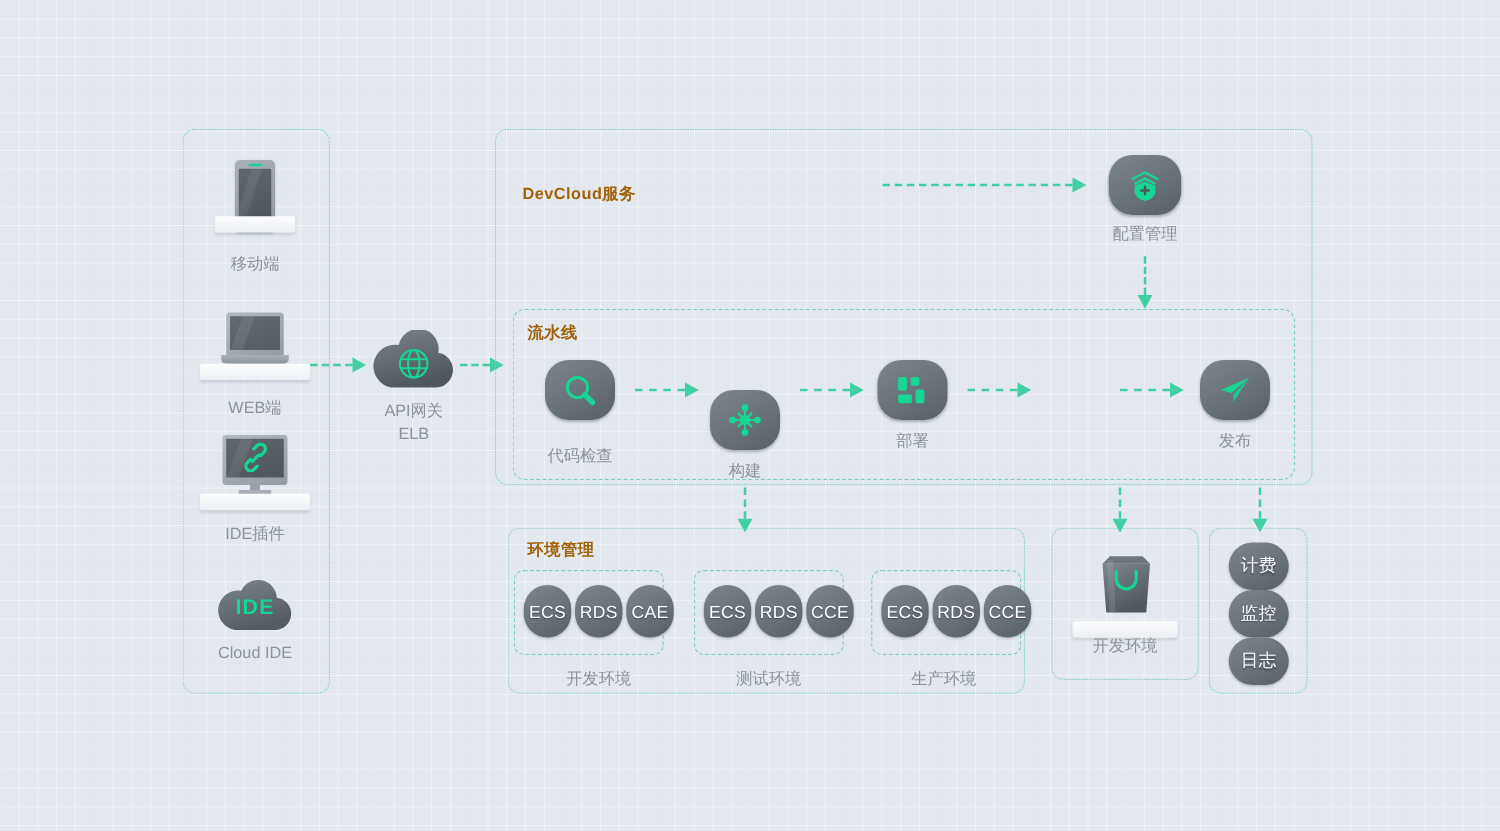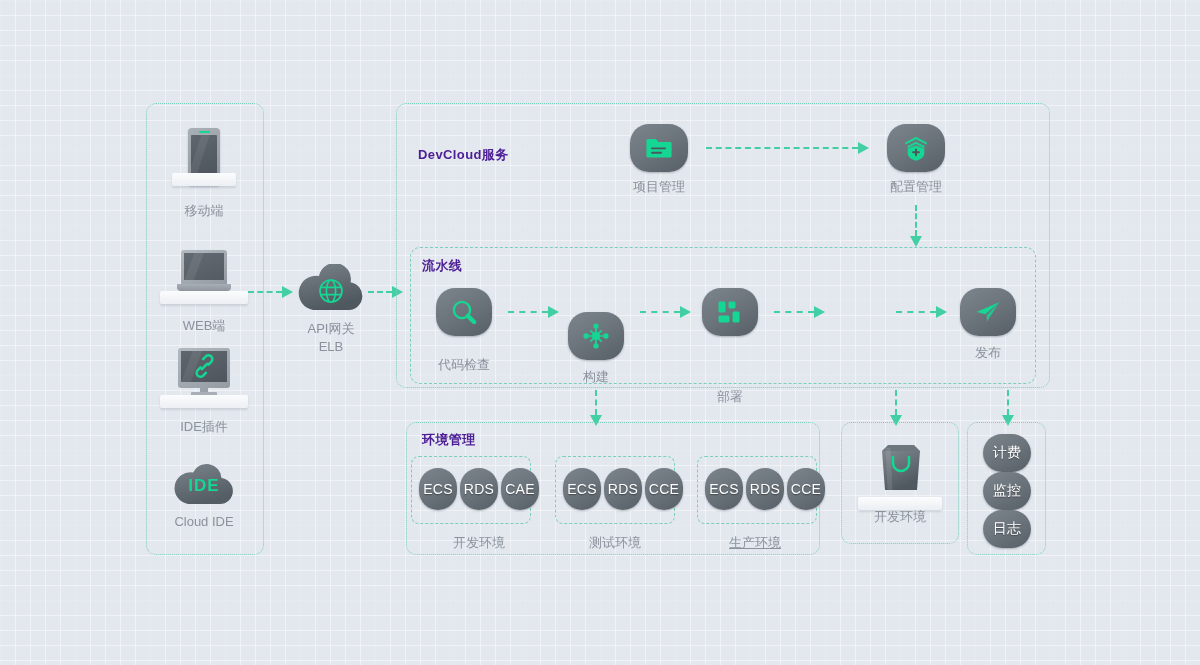--- a/index.html
+++ b/index.html
@@ -22,21 +22,21 @@
   .dbox{
     position:absolute;
     border:1px dashed #79cfbb;
     border-radius:10px;
     box-sizing:border-box;
   }
   .dbox.dotted{border-style:dotted;}
 
   .grp-title{
     position:absolute;
-    color:#4c1d95;
+    color:#a16207;
     font-weight:bold;
     font-size:13px;
     letter-spacing:.4px;
     white-space:nowrap;
   }
 
   
   .cap{
     position:absolute;
     text-align:center;
@@ -189,32 +189,20 @@
   </div>
 
   <div class="arrow-h" style="left:368px;top:287px;width:44px;">
     <div class="ln" style="width:24px;"></div>
     <div class="hd" style="left:24px;"></div>
   </div>
 
   <div class="dbox dotted" style="left:396px;top:103px;width:654px;height:285px;"></div>
   <div class="grp-title" style="left:418px;top:146px;">DevCloud服务</div>
 
-  <div class="abs" style="left:630px;top:124px;width:58px;height:70px;">
-    <div class="tile" style="left:0;top:0;width:58px;height:48px;">
-      <svg width="26" height="24" viewBox="0 0 26 24">
-        <path d="M2 3 h8 l2.4 3 H24 a1.6 1.6 0 0 1 1.6 1.6 v12.4 a1.6 1.6 0 0 1 -1.6 1.6 H2 A1.6 1.6 0 0 1 0.4 20 V4.6 A1.6 1.6 0 0 1 2 3 z" fill="#16d693"></path>
-        <g stroke="#4e565e" stroke-width="1.9" stroke-linecap="round">
-          <path d="M6 12.4 H19"></path>
-            <path d="M6 16.8 H15"></path>
-        </g>
-      </svg>
-    </div>
-    <div class="cap" style="left:-13px;top:54px;width:84px;">项目管理</div>
-  </div>
 
   <div class="arrow-h" style="left:706px;top:143px;width:166px;">
     <div class="ln" style="width:152px;"></div>
     <div class="hd" style="left:152px;"></div>
   </div>
 
   <div class="abs" style="left:887px;top:124px;width:58px;height:70px;">
     <div class="tile" style="left:0;top:0;width:58px;height:48px;">
       <svg width="28" height="26" viewBox="0 0 28 26">
         <g fill="none" stroke="#16d693" stroke-width="2" stroke-linejoin="round">
@@ -281,21 +269,21 @@
     <div class="tile" style="left:0;top:0;width:56px;height:48px;">
       <svg width="26" height="26" viewBox="0 0 26 26">
         <g fill="#16d693">
           <rect x="1.5" y="2.5" width="7" height="11" rx="1.4"></rect>
           <rect x="11.5" y="2.5" width="7" height="7" rx="1.4"></rect>
           <rect x="1.5" y="16.5" width="11" height="7" rx="1.4"></rect>
           <rect x="15.5" y="12.5" width="7" height="11" rx="1.4"></rect>
         </g>
       </svg>
     </div>
-    <div class="cap" style="left:-14px;top:56px;width:84px;margin-top:44px;">部署</div>
+    <div class="cap" style="left:-14px;top:56px;width:84px;">部署</div>
   </div>
 
   <div class="arrow-h" style="left:774px;top:307px;width:56px;">
     <div class="ln" style="width:40px;"></div>
     <div class="hd" style="left:40px;"></div>
   </div>
 
 
   <div class="arrow-h" style="left:896px;top:307px;width:56px;">
     <div class="ln" style="width:40px;"></div>
@@ -360,21 +348,21 @@
     <div class="dbox" style="left:0;top:0;width:120px;height:68px;border-radius:8px;"></div>
     <div class="tile" style="left:8px;top:12px;width:38px;height:42px;">
       <span class="tile-txt">ECS</span>
     </div>
     <div class="tile" style="left:49px;top:12px;width:38px;height:42px;">
       <span class="tile-txt">RDS</span>
     </div>
     <div class="tile" style="left:90px;top:12px;width:38px;height:42px;">
       <span class="tile-txt">CCE</span>
     </div>
-    <div class="cap" style="left:8px;top:78px;width:100px;text-decoration:underline;">生产环境</div>
+    <div class="cap" style="left:8px;top:78px;width:100px;">生产环境</div>
   </div>
 
   <div class="dbox dotted" style="left:841px;top:422px;width:118px;height:122px;"></div>
   <div class="abs" style="left:858px;top:440px;width:84px;height:90px;">
     <div class="abs" style="left:21px;top:0;width:44px;height:54px;">
       <svg width="44" height="54" viewBox="0 0 44 54">
         <defs>
           <linearGradient id="bagg" x1="0" y1="0" x2="0.45" y2="1">
             <stop offset="0" stop-color="#7e868e"></stop>
             <stop offset="1" stop-color="#4f575f"></stop>

